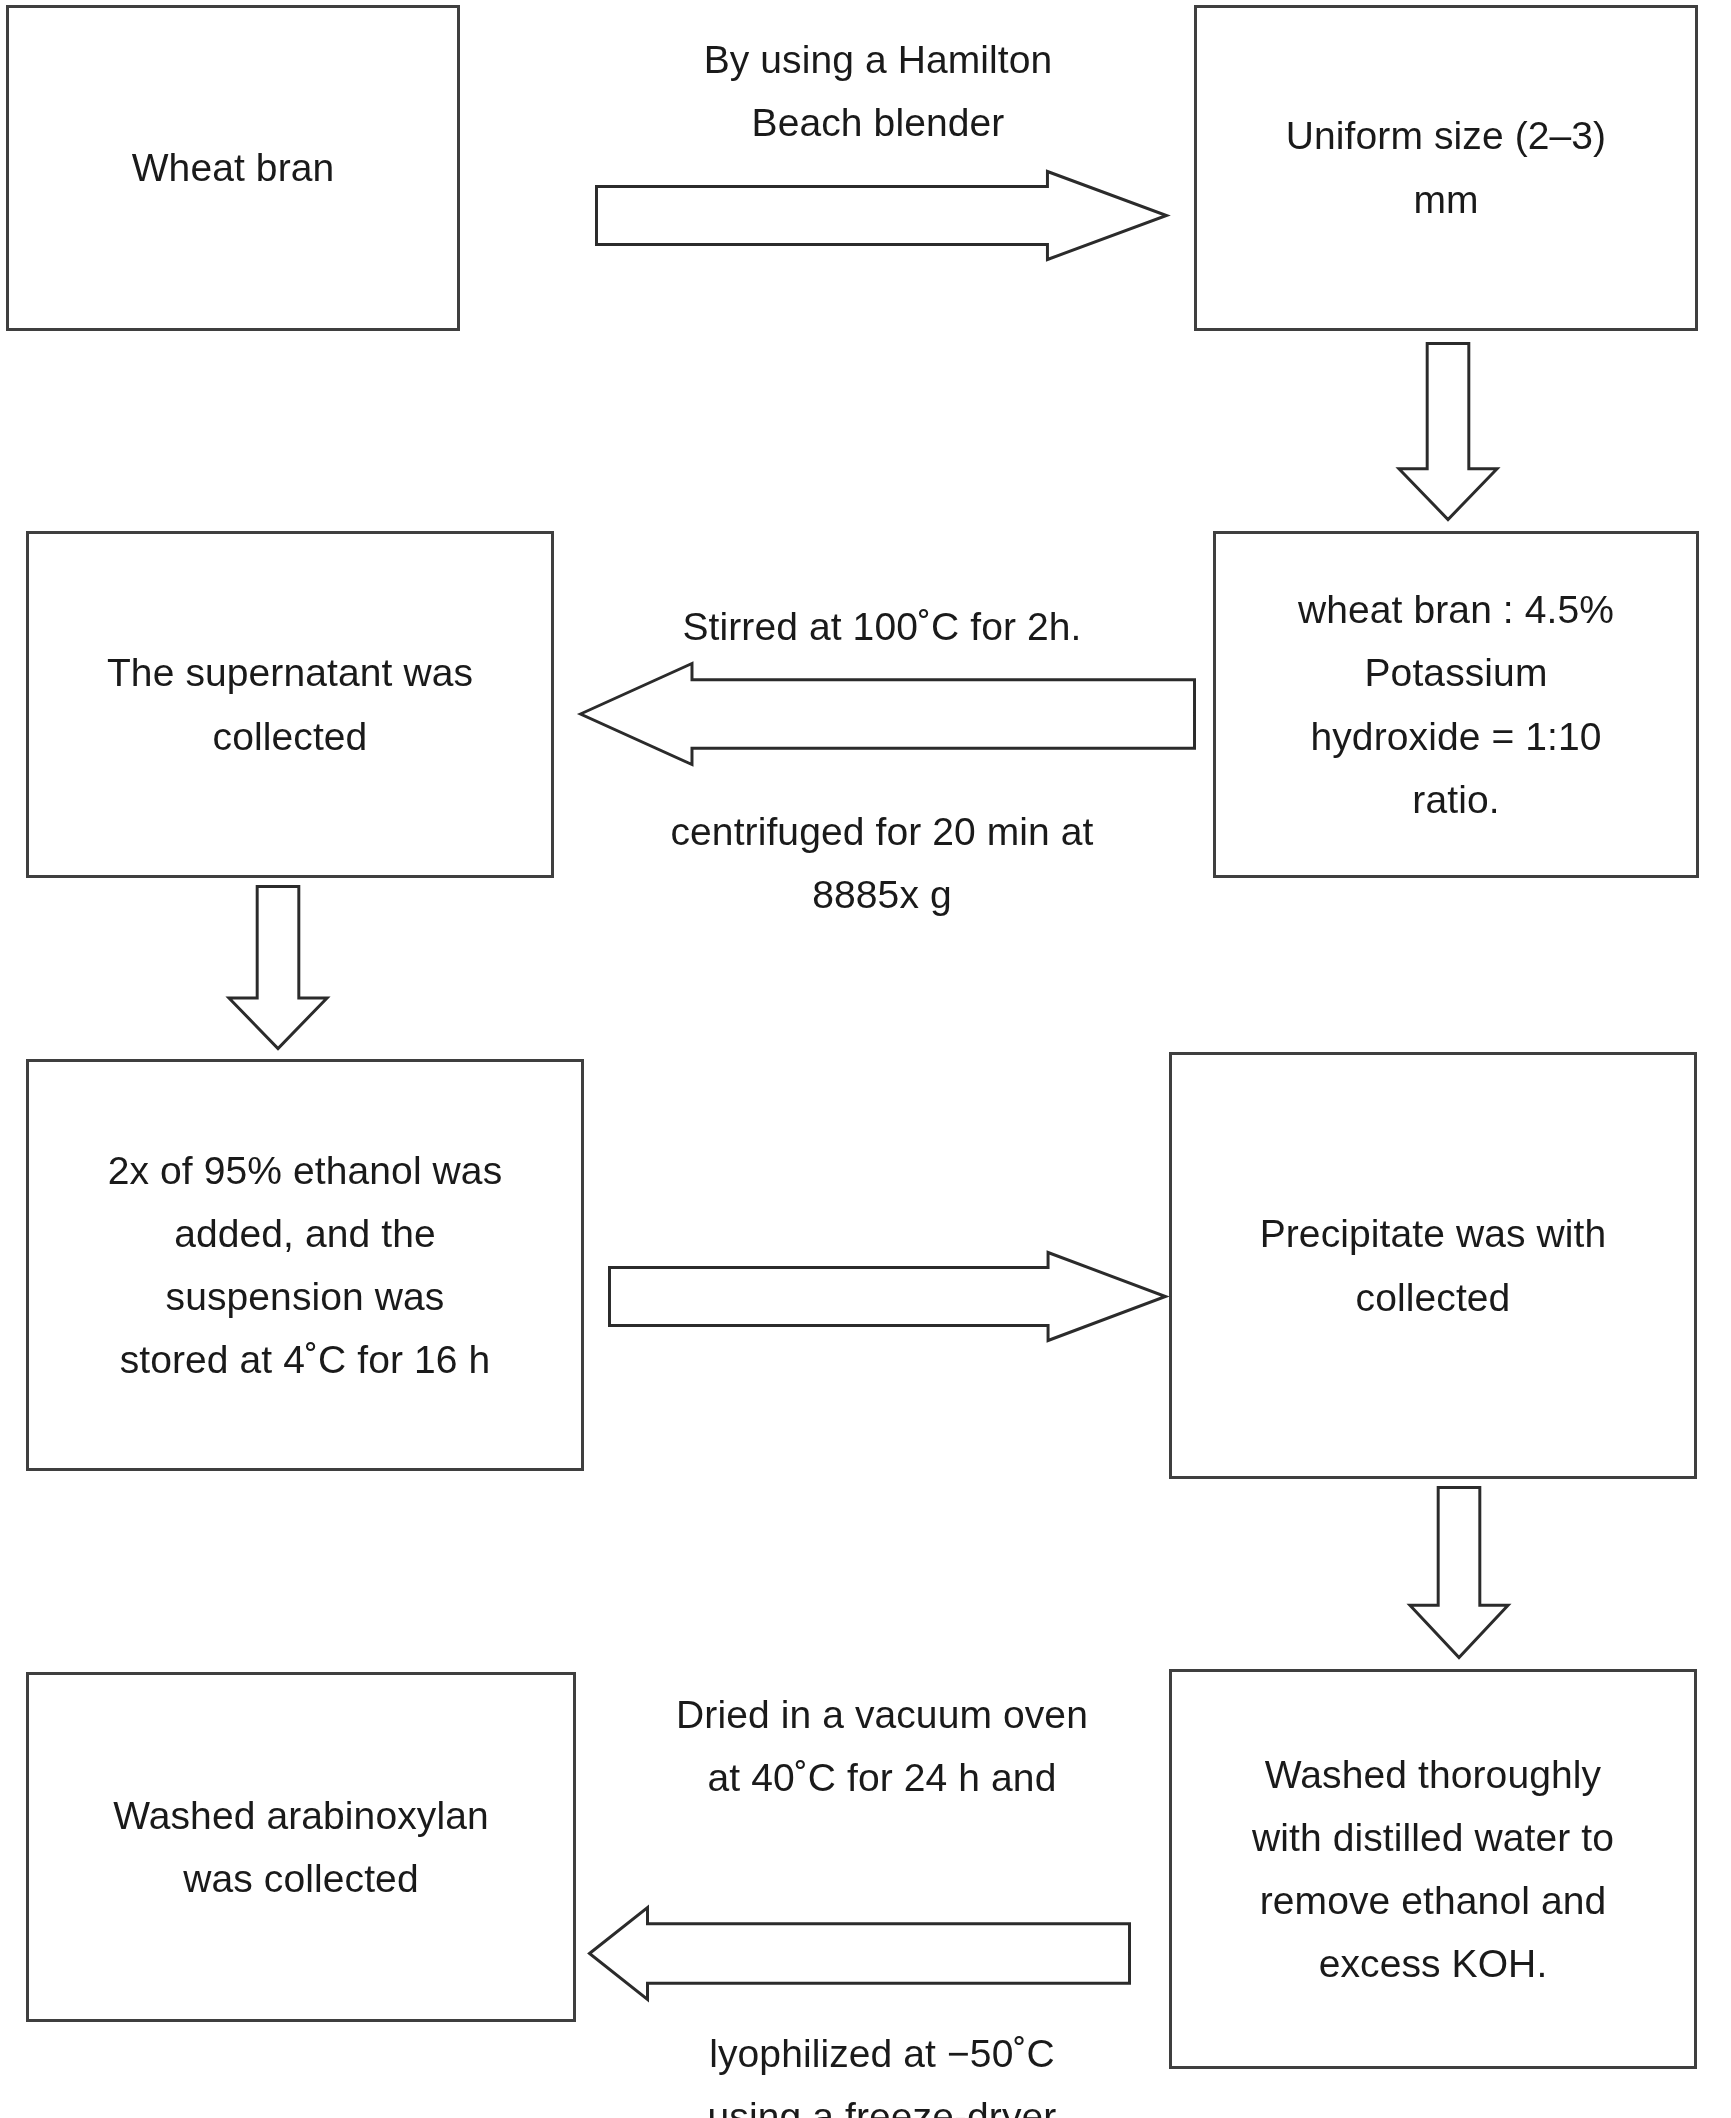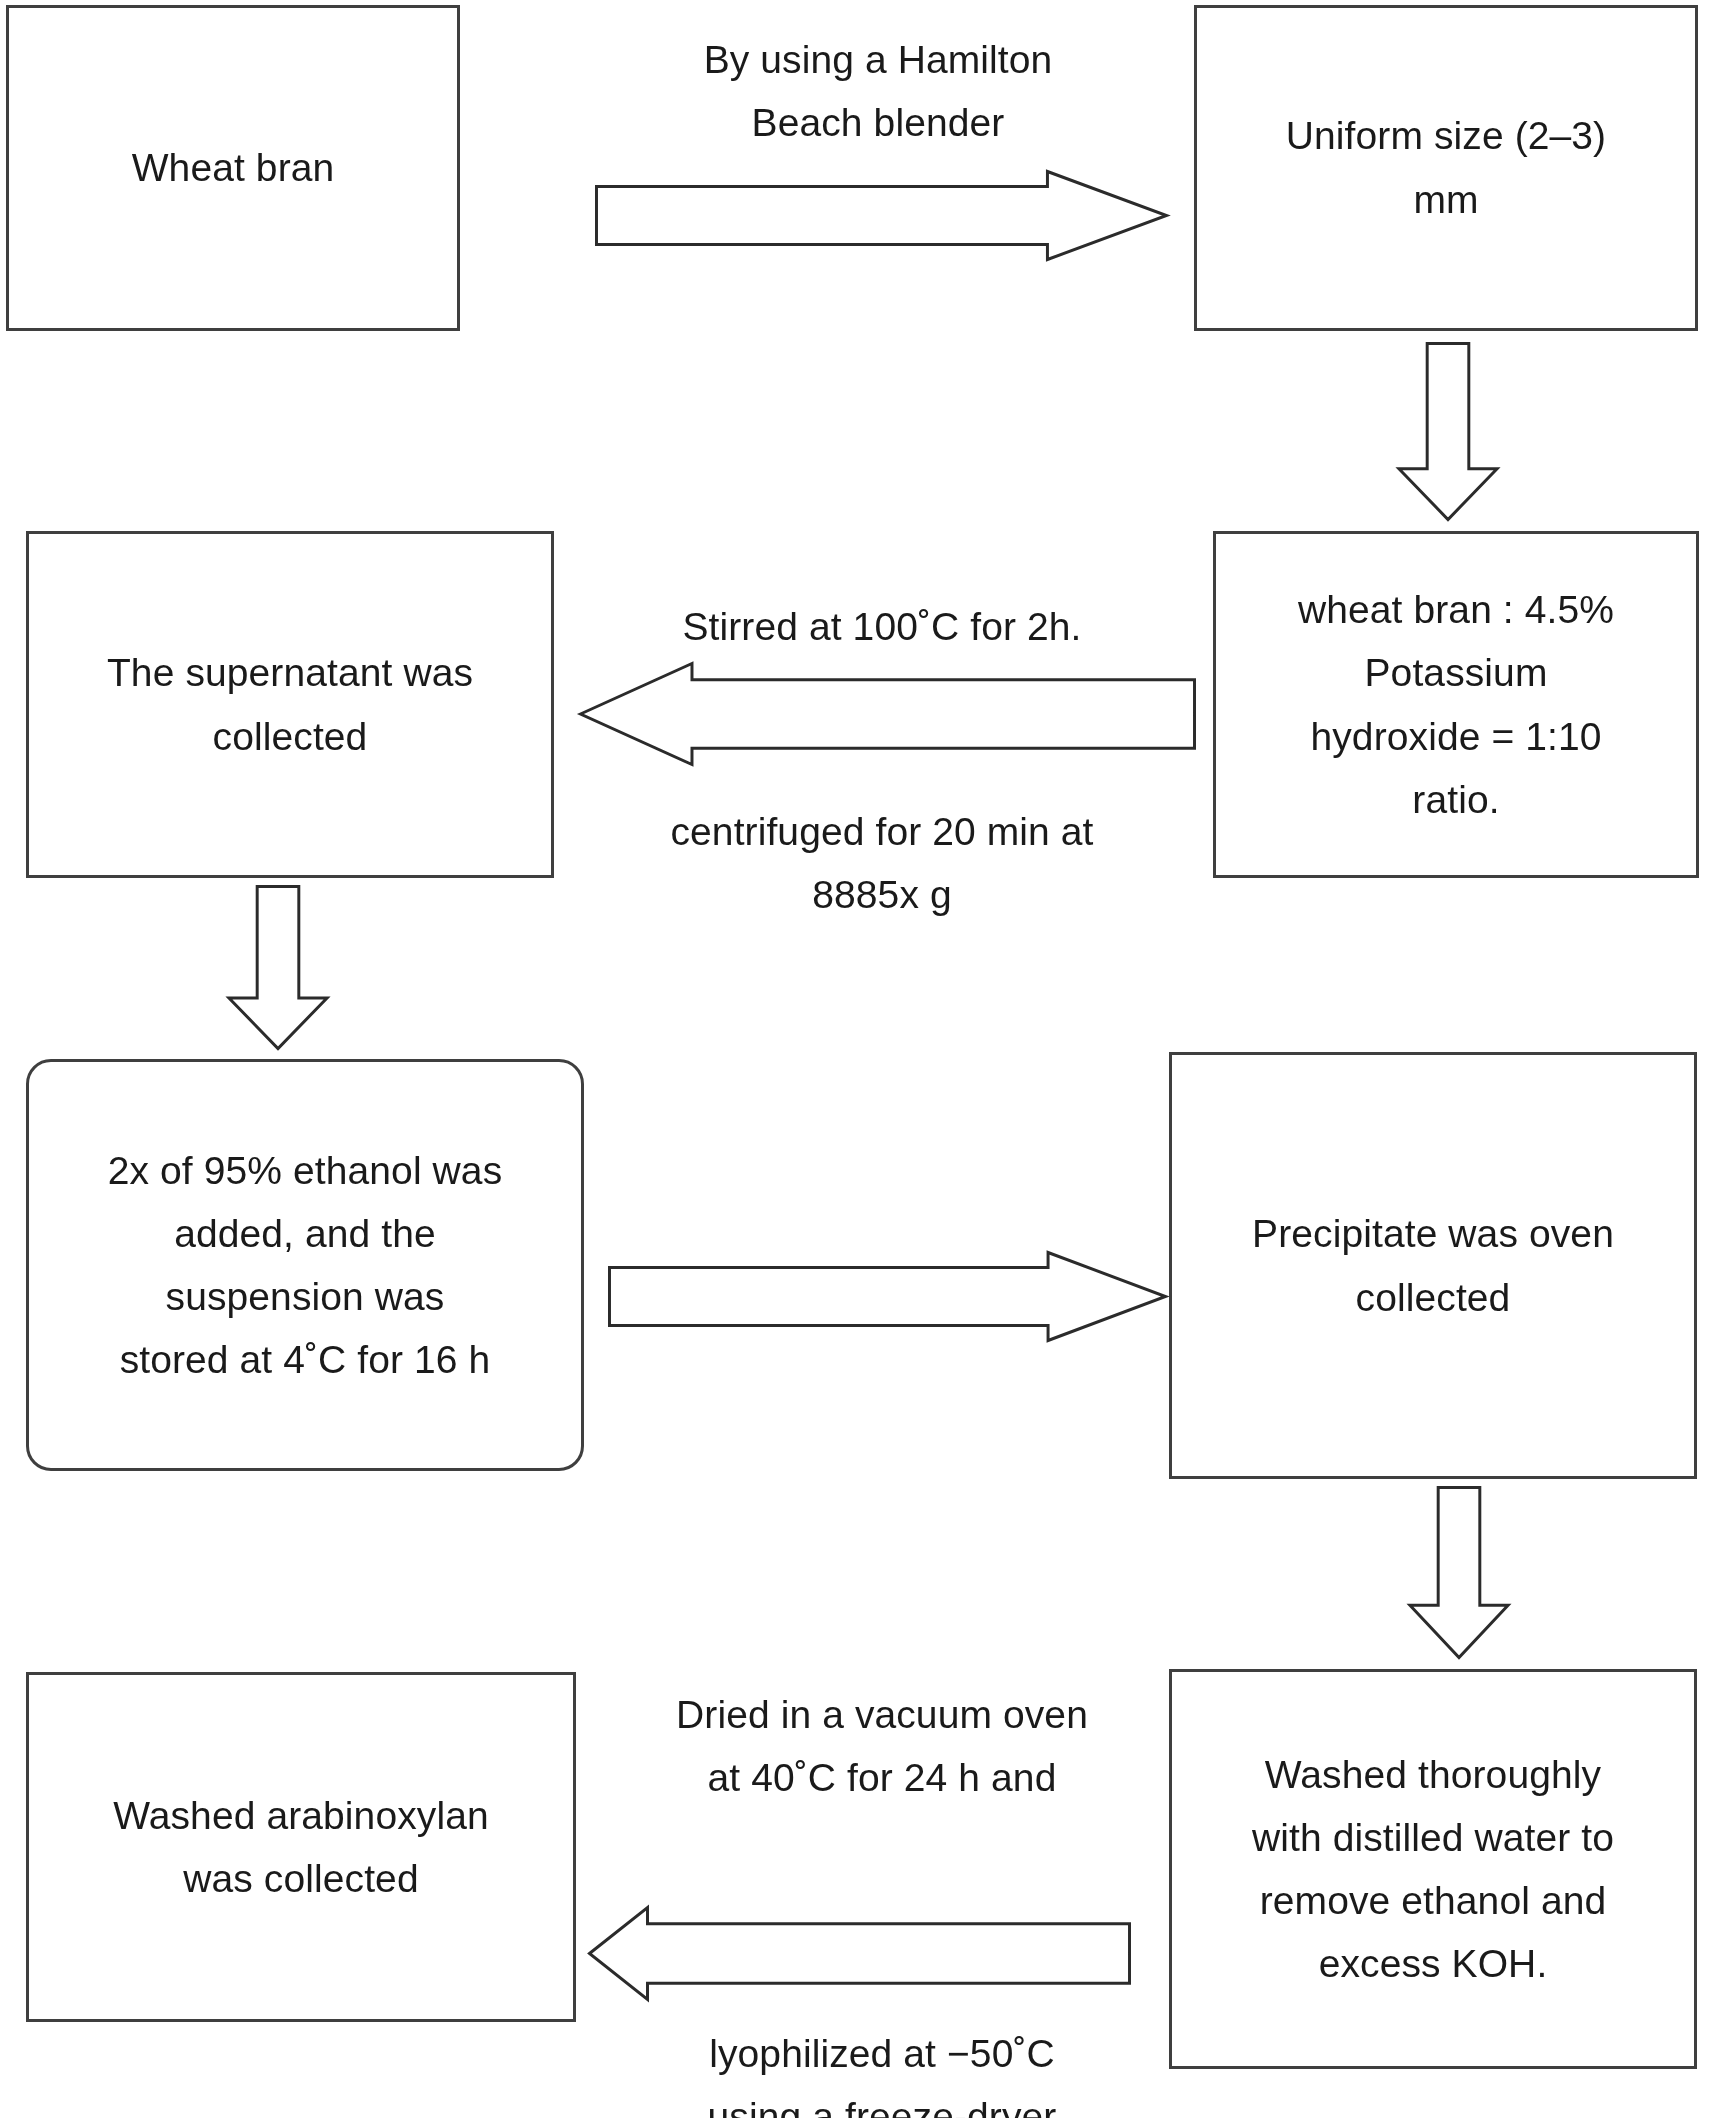--- a/index.html
+++ b/index.html
@@ -117,35 +117,35 @@
 hydroxide = 1:10
 ratio.</span>
   </div>
 
   <div class="arrow" style="left:223px; top:885px; width:110px; height:165px;">
     <svg viewBox="0 0 148 222" preserveAspectRatio="none">
       <polygon points="46,2 102,2 102,152 140,152 74,220 8,152 46,152"></polygon>
     </svg>
   </div>
 
-  <div class="node" style="left:26px; top:1059px; width:558px; height:412px;border-radius:25px;">
+  <div class="node" style="left:26px; top:1059px; width:558px; height:412px;">
     <span class="node-text">2x of 95% ethanol was
 added, and the
 suspension was
 stored at 4˚C for 16 h</span>
   </div>
 
   <div class="arrow" style="left:608px; top:1251px; width:559px; height:91px;">
     <svg viewBox="0 0 752 122" preserveAspectRatio="none">
       <polygon points="2,22 592,22 592,2 750,61 592,120 592,100 2,100"></polygon>
     </svg>
   </div>
 
   <div class="node" style="left:1169px; top:1052px; width:528px; height:427px;">
-    <span class="node-text">Precipitate was oven
+    <span class="node-text">Precipitate was with
 collected</span>
   </div>
 
   <div class="arrow" style="left:1404px; top:1486px; width:110px; height:173px;">
     <svg viewBox="0 0 148 232" preserveAspectRatio="none">
       <polygon points="46,2 102,2 102,160 140,160 74,230 8,160 46,160"></polygon>
     </svg>
   </div>
 
   <div class="node" style="left:26px; top:1672px; width:550px; height:350px;">

